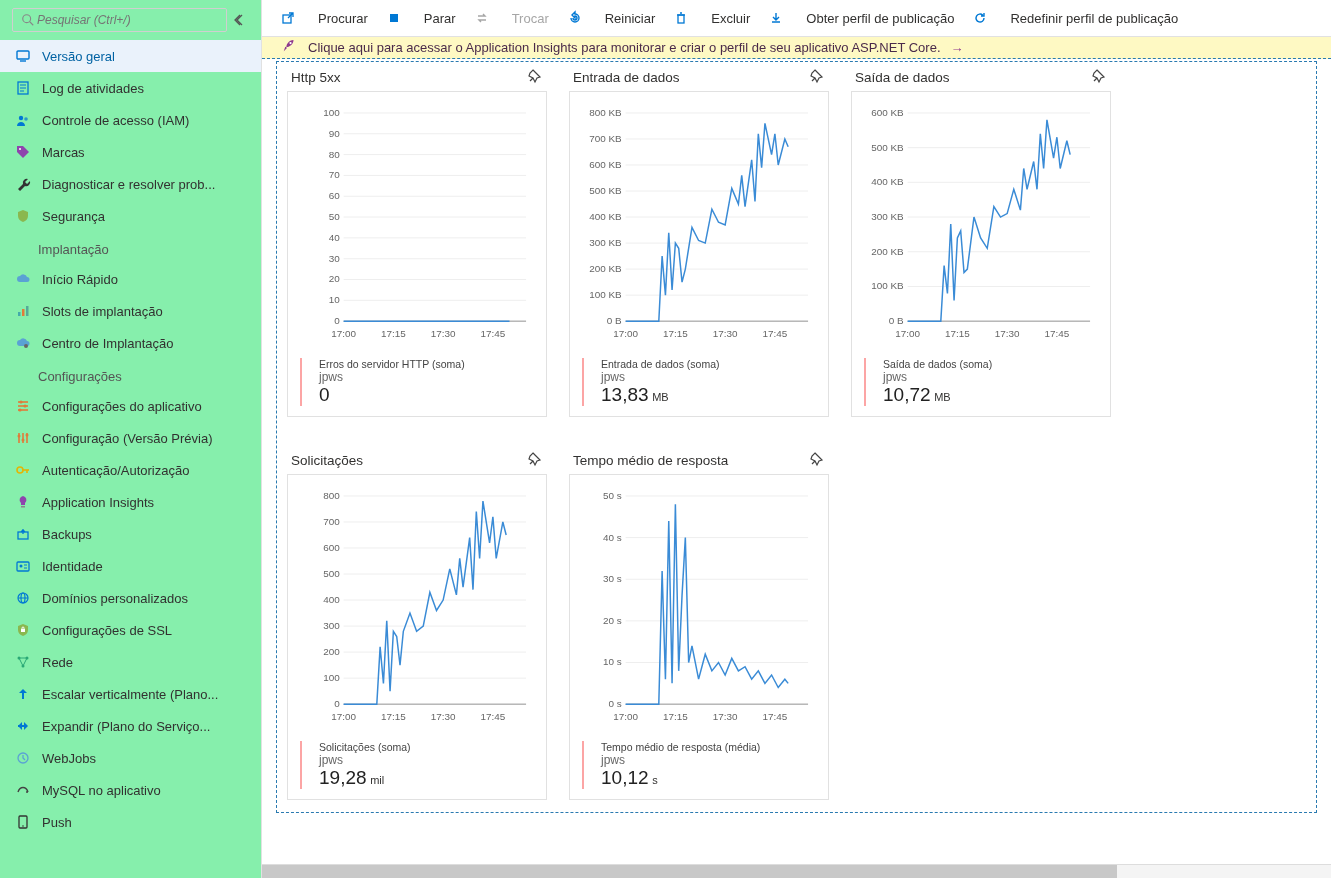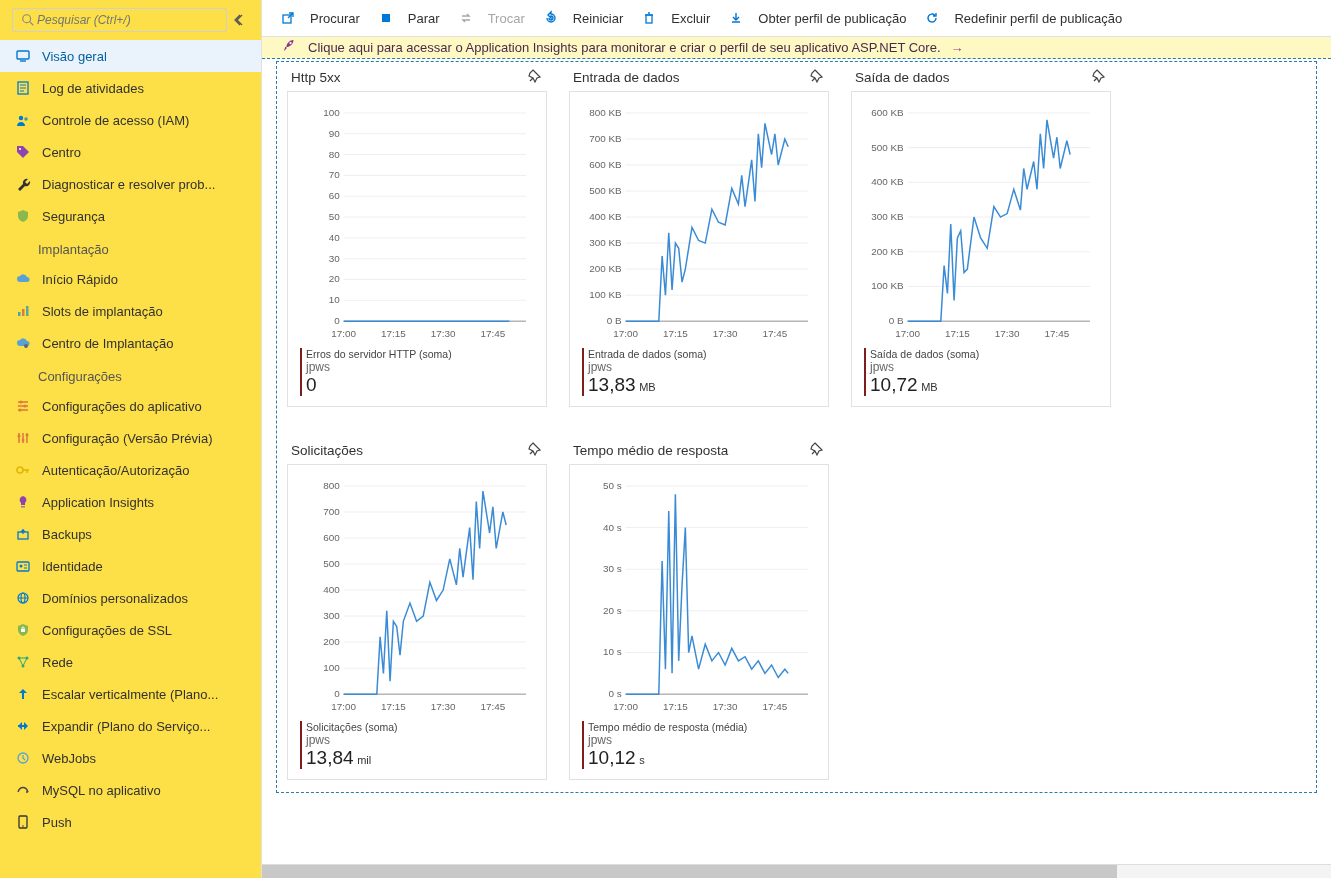--- a/index.html
+++ b/index.html
@@ -1,50 +1,50 @@
 <!DOCTYPE html>
 <html><head>
 <meta charset="utf-8">
 <style>
 * { box-sizing: border-box; margin: 0; padding: 0; }
 body { font-family: "Segoe UI", Tahoma, sans-serif; font-size: 13px; color: #323130; background: #fff; width: 1331px; height: 878px; overflow: hidden; position: relative; }
 .layout { display: flex; height: 100%; }
-.sidebar { width: 262px; border-right: 1px solid #e1e1e1; display: flex; flex-direction: column; background: #fde047; }
+.sidebar { width: 262px; border-right: 1px solid #e1e1e1; display: flex; flex-direction: column; background: #86efac; }
 .search-row { display: flex; align-items: center; padding: 8px 12px; gap: 4px; }
 .search-box { flex: 1; display: flex; align-items: center; border: 1px solid #cfcfcf; border-radius: 2px; padding: 2px 6px; height: 24px; }
 .search-box input { border: none; outline: none; flex: 1; font-style: italic; color: #777; font-size: 12px; background: transparent; }
 .collapse-btn { width: 18px; height: 18px; display: flex; align-items: center; justify-content: center; cursor: pointer; color: #555; }
 .nav { flex: 1; overflow-y: auto; padding-bottom: 8px; }
 .nav-section-title { padding: 10px 14px 6px 14px; font-size: 13px; color: #555; margin-left: 24px; }
 .nav-item { display: flex; align-items: center; gap: 10px; padding: 7px 14px; cursor: pointer; }
 .nav-item.active { background: #eaf2fb; color: #0062a3; }
 .nav-icon { width: 18px; height: 18px; display: flex; align-items: center; justify-content: center; flex-shrink: 0; }
 .nav-label { white-space: nowrap; overflow: hidden; text-overflow: ellipsis; }
 
 .main { flex: 1; display: flex; flex-direction: column; overflow: hidden; }
 .toolbar { display: flex; align-items: center; gap: 18px; padding: 10px 18px; border-bottom: 1px solid #e1e1e1; flex-shrink: 0; }
-.tbtn { display: flex; align-items: center; gap: 14px; cursor: pointer; font-size: 13px; }
+.tbtn { display: flex; align-items: center; gap: 22px; cursor: pointer; font-size: 13px; }
 .tbtn.disabled { color: #a6a6a6; cursor: default; }
 .tbtn-icon { width: 16px; height: 16px; display: flex; align-items: center; justify-content: center; }
 .banner { background: #fef9c3; color: #4a2a4a; padding: 0 18px; display: flex; align-items: center; gap: 10px; font-size: 13px; border-bottom: 1px dashed #2a7ab0; flex-shrink: 0; }
 .banner-arrow { color: #8e3a8e; font-weight: bold; }
 .content { flex: 1; overflow: auto; padding: 2px 14px 20px 14px; background: #fff; }
 .dash-border { border: 1px dashed #2a7ab0; padding: 0 10px 12px 10px; }
 .tile-row { display: flex; gap: 22px; }
 .tile-header { display: flex; align-items: center; justify-content: space-between; padding: 6px 4px 2px 4px; width: 260px; text-align: right; }
 .tile-title { font-size: 13.5px; }
 .pin { cursor: pointer; color: #444; }
 .tile { width: 260px; border: 1px solid #e1e1e1; background: #fff; padding: 12px 12px 10px 12px; margin-top: 2px; }
 .chart { height: 240px; position: relative; }
 .chart svg { width: 100%; height: 100%; }
 .axis-label { font-size: 10px; fill: #666; }
 .grid-line { stroke: #eee; stroke-width: 1; }
 .axis-line { stroke: #999; stroke-width: 1; }
 .data-line { stroke: #3a8bd6; stroke-width: 1.5; fill: none; }
-.metric-block { margin-top: 4px; border-left: 2px solid #7f1d1d; padding-left: 4px; }
+.metric-block { margin-top: 14px; border-left: 2px solid #fca5a5; padding-left: 17px; }
 .metric-name { font-size: 10.5px; color: #444; }
 .metric-sub { font-size: 12px; color: #666; }
 .metric-value { font-size: 19px; color: #222; }
 .metric-unit { font-size: 11px; }
 .hscroll { height: 14px; background: #f4f4f4; border-top: 1px solid #ddd; position: relative; }
 .hscroll .thumb { position: absolute; height: 100%; background: #c8c8c8; }
 ::-webkit-scrollbar { width: 14px; height: 14px; }
 ::-webkit-scrollbar-track { background: #f4f4f4; }
 ::-webkit-scrollbar-thumb { background: #c8c8c8; }
 </style>
@@ -71,21 +71,21 @@
       </div>
     </div>
     <nav class="nav" id="nav-root">
         <div class="nav-item active">
           <span class="nav-icon">
             <svg viewBox="0 0 16 16" width="16" height="16">
               <rect x="2" y="3" width="12" height="8" rx="1" fill="none" stroke="#0078d4" stroke-width="1.4"></rect>
               <line x1="5" y1="13" x2="11" y2="13" stroke="#0078d4" stroke-width="1.4"></line>
             </svg>
           </span>
-          <span class="nav-label">Visão geral</span>
+          <span class="nav-label">Versão geral</span>
         </div>
         <div class="nav-item">
           <span class="nav-icon">
             <svg viewBox="0 0 16 16" width="16" height="16">
               <rect x="3" y="2" width="10" height="12" fill="none" stroke="#0078d4" stroke-width="1.3"></rect>
               <line x1="5" y1="5" x2="11" y2="5" stroke="#0078d4"></line>
               <line x1="5" y1="8" x2="11" y2="8" stroke="#0078d4"></line>
               <line x1="5" y1="11" x2="9" y2="11" stroke="#0078d4"></line>
             </svg>
           </span>
@@ -101,21 +101,21 @@
           </span>
           <span class="nav-label">Controle de acesso (IAM)</span>
         </div>
         <div class="nav-item">
           <span class="nav-icon">
             <svg viewBox="0 0 16 16" width="16" height="16">
               <path d="M2 2h6l6 6-6 6-6-6z" fill="#8e44ad"></path>
               <circle cx="5" cy="5" r="1" fill="#fff"></circle>
             </svg>
           </span>
-          <span class="nav-label">Centro</span>
+          <span class="nav-label">Marcas</span>
         </div>
         <div class="nav-item">
           <span class="nav-icon">
             <svg viewBox="0 0 16 16" width="16" height="16">
               <path d="M13 3a4 4 0 00-5 5L3 13l2 2 5-5a4 4 0 005-5l-3 3-2-2z" fill="#333"></path>
             </svg>
           </span>
           <span class="nav-label">Diagnosticar e resolver prob...</span>
         </div>
         <div class="nav-item">
@@ -532,21 +532,21 @@
                     <line class="axis-line" x1="44" y1="218" x2="228" y2="218"></line>
                     <text class="axis-label" x="44" y="234" text-anchor="middle">17:00</text>
                     <text class="axis-label" x="94.18181818181819" y="234" text-anchor="middle">17:15</text>
                     <text class="axis-label" x="144.36363636363637" y="234" text-anchor="middle">17:30</text>
                     <text class="axis-label" x="194.54545454545456" y="234" text-anchor="middle">17:45</text>
                     <polyline class="data-line" points="44,218 70.76363636363637,218 77.45454545454545,218 80.80000000000001,160.25 84.14545454545454,197 87.4909090909091,134 90.83636363636363,204.875 94.18181818181819,144.5 97.52727272727273,149.75 100.87272727272727,178.625 104.21818181818182,144.5 110.9090909090909,126.125 117.60000000000001,144.5 124.29090909090908,139.25 130.9818181818182,105.125 137.67272727272726,123.5 144.36363636363637,113 151.05454545454546,81.5 157.74545454545455,107.75 161.0909090909091,71 164.43636363636364,99.875 171.12727272727273,50 174.47272727272727,102.49999999999999 177.8181818181818,23.75 181.16363636363636,71 184.5090909090909,13.25 191.20000000000002,55.25 194.54545454545456,29 197.89090909090908,71 204.58181818181816,34.25 207.9272727272727,47.375"></polyline>
                   </svg></div>
       <div class="metric-block">
         <div class="metric-name">Solicitações (soma)</div>
         <div class="metric-sub">jpws</div>
-        <div><span class="metric-value">13,84</span> <span class="metric-unit">mil</span></div>
+        <div><span class="metric-value">19,28</span> <span class="metric-unit">mil</span></div>
       </div>
     </div>
   </div>
   <div>
     <div class="tile-header">
       <div class="tile-title">Tempo médio de resposta</div>
       <div class="pin"><svg viewBox="0 0 16 16" width="16" height="16">
                     <path d="M6 2l7 7-3 1-2 4-2-4-4-2 1-3z" fill="none" stroke="#444" stroke-width="1.2"></path>
                     <line x1="6" y1="10" x2="3" y2="13" stroke="#444" stroke-width="1.2"></line>
                   </svg></div>

